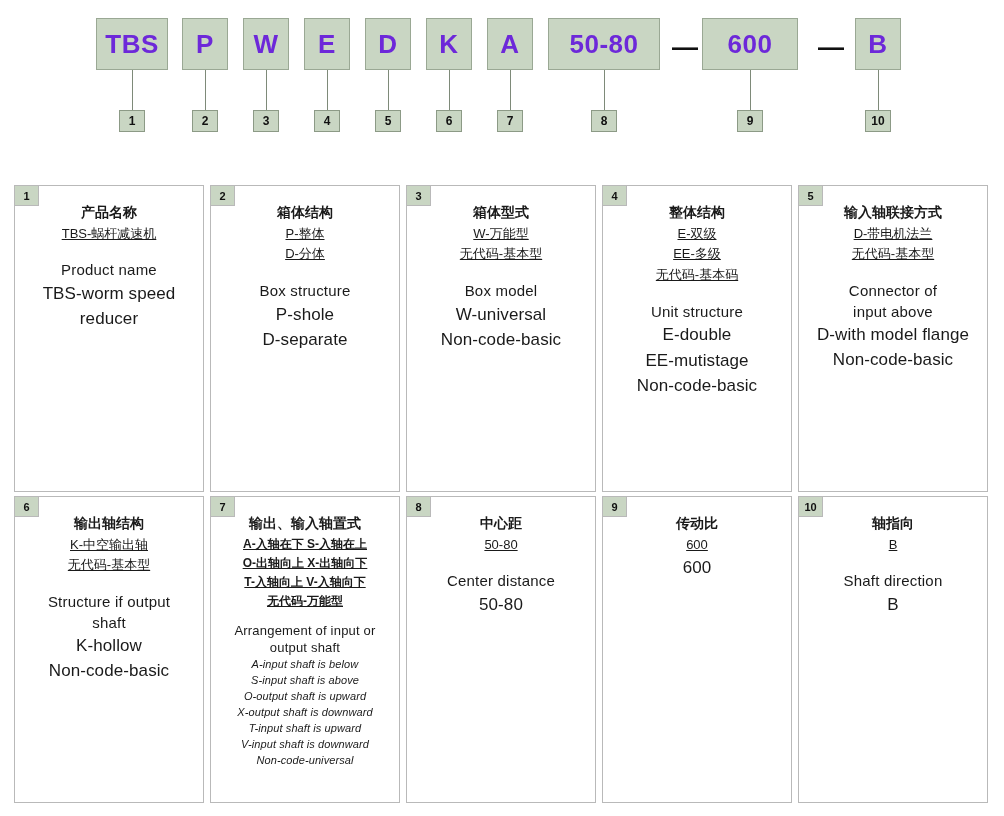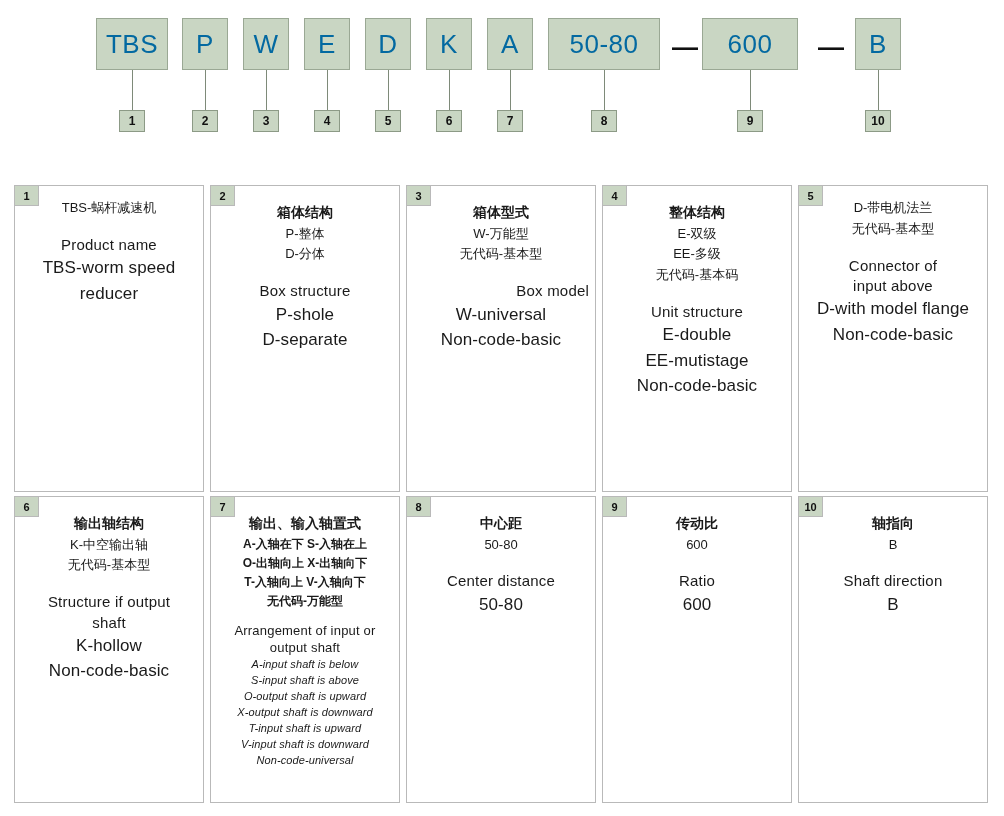--- a/index.html
+++ b/index.html
@@ -26,23 +26,23 @@
   }
   .code-box {
     position: absolute;
     top: 0;
     height: 52px;
     background: #c9d6c3;
     border: 1px solid #9aa894;
     display: flex;
     align-items: center;
     justify-content: center;
-    font-weight: normal;
+    font-weight: bold;
     font-size: 26px;
-    color: #0369a1;
+    color: #6d28d9;
     letter-spacing: 0.5px;
     box-sizing: border-box;
   }
   .dash {
     position: absolute;
     top: 14px;
     font-size: 26px;
     font-weight: bold;
     color: #111;
   }
@@ -117,20 +117,21 @@
   .cn-title {
     font-size: 14px;
     font-weight: bold;
     line-height: 1.55;
     margin-top: 4px;
   }
   .cn-lines {
     font-size: 13px;
     line-height: 1.6;
     white-space: pre-line;
+    text-decoration: underline;
   }
   .cn-lines.bold {
     font-weight: bold;
   }
   .en-title {
     font-size: 15px;
     line-height: 1.35;
     margin-top: 16px;
     letter-spacing: 0.2px;
   }
@@ -188,56 +189,58 @@
     <div class="tag" style="left: 591px; top: 40px;">8</div>
     <div class="vline" style="left: 750px; top: 0px; height: 40px;"></div>
     <div class="tag" style="left: 737px; top: 40px;">9</div>
     <div class="vline" style="left: 878px; top: 0px; height: 40px;"></div>
     <div class="tag" style="left: 865px; top: 40px;">10</div>
   </div>
 
 <div id="cards">
     <div class="card">
       <div class="card-num">1</div>
+      <div class="cn-title">产品名称</div>
       <div class="cn-lines">TBS-蜗杆减速机</div>
       <div class="en-title" style="white-space: pre-line;">Product name</div>
       <div class="en-lines">TBS-worm speed
 reducer</div>
     </div>
     <div class="card">
       <div class="card-num">2</div>
       <div class="cn-title">箱体结构</div>
       <div class="cn-lines">P-整体
 D-分体</div>
       <div class="en-title" style="white-space: pre-line;">Box structure</div>
       <div class="en-lines">P-shole
 D-separate</div>
     </div>
     <div class="card">
       <div class="card-num">3</div>
       <div class="cn-title">箱体型式</div>
       <div class="cn-lines">W-万能型
 无代码-基本型</div>
-      <div class="en-title" style="white-space: pre-line; text-align: right;">Box model</div>
+      <div class="en-title" style="white-space: pre-line;">Box model</div>
       <div class="en-lines">W-universal
 Non-code-basic</div>
     </div>
     <div class="card">
       <div class="card-num">4</div>
       <div class="cn-title">整体结构</div>
       <div class="cn-lines">E-双级
 EE-多级
 无代码-基本码</div>
       <div class="en-title" style="white-space: pre-line;">Unit structure</div>
       <div class="en-lines">E-double
 EE-mutistage
 Non-code-basic</div>
     </div>
     <div class="card">
       <div class="card-num">5</div>
+      <div class="cn-title">输入轴联接方式</div>
       <div class="cn-lines">D-带电机法兰
 无代码-基本型</div>
       <div class="en-title" style="white-space: pre-line;">Connector of
 input above</div>
       <div class="en-lines">D-with model flange
 Non-code-basic</div>
     </div>
     <div class="card">
       <div class="card-num">6</div>
       <div class="cn-title">输出轴结构</div>
@@ -269,21 +272,20 @@
       <div class="card-num">8</div>
       <div class="cn-title">中心距</div>
       <div class="cn-lines">50-80</div>
       <div class="en-title" style="white-space: pre-line;">Center distance</div>
       <div class="en-lines">50-80</div>
     </div>
     <div class="card">
       <div class="card-num">9</div>
       <div class="cn-title">传动比</div>
       <div class="cn-lines">600</div>
-      <div class="en-title" style="white-space: pre-line;">Ratio</div>
       <div class="en-lines">600</div>
     </div>
     <div class="card">
       <div class="card-num">10</div>
       <div class="cn-title">轴指向</div>
       <div class="cn-lines">B</div>
       <div class="en-title" style="white-space: pre-line;">Shaft direction</div>
       <div class="en-lines">B</div>
     </div>
   </div>

